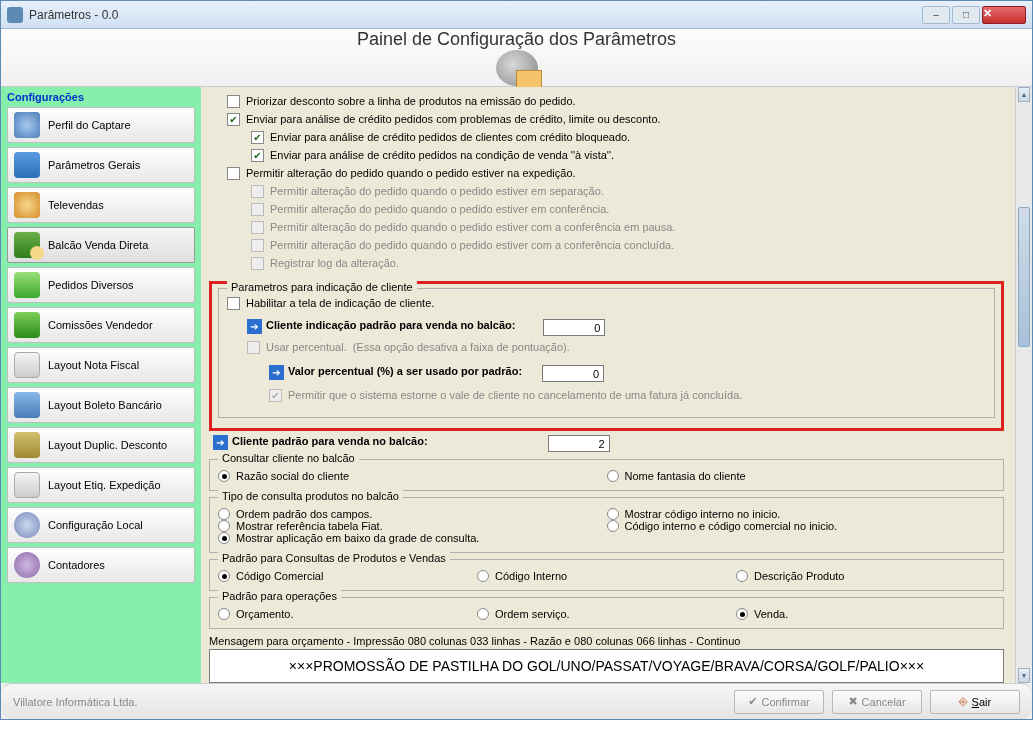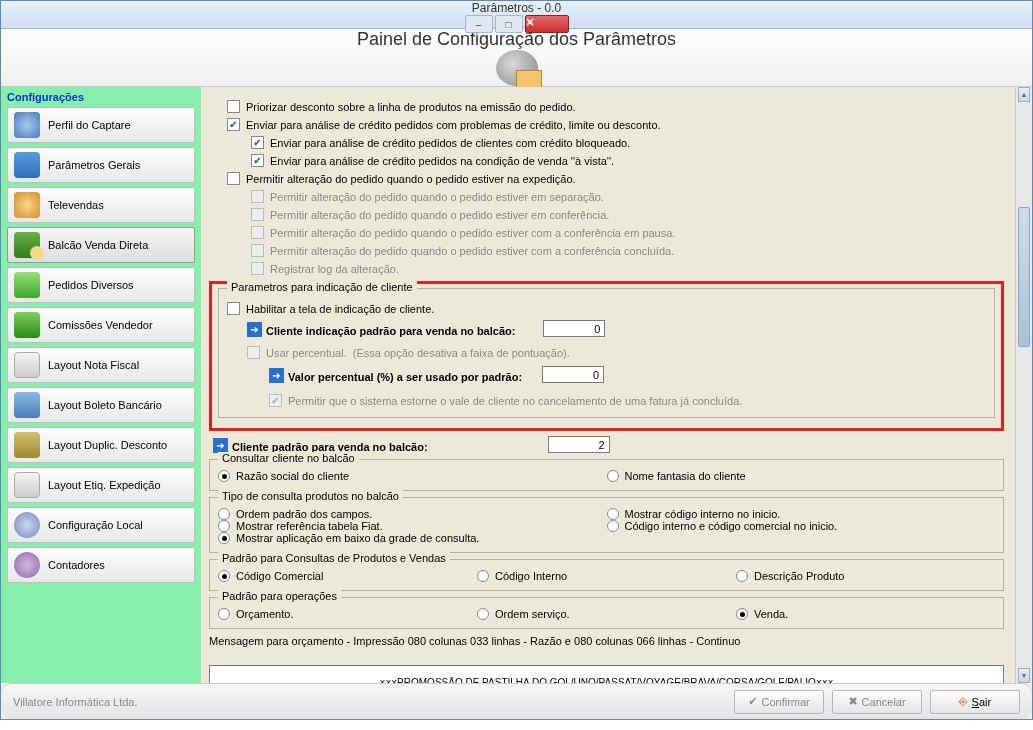--- a/index.html
+++ b/index.html
@@ -1,18 +1,18 @@
 <!DOCTYPE html>
 <html><head>
 <meta charset="utf-8">
 <style>
   * { box-sizing: border-box; margin: 0; padding: 0; }
   body { font-family: Tahoma, Arial, sans-serif; font-size: 11px; background: #fff; color: #000; width: 1033px; }
   .window { width: 1033px; border: 1px solid #5b8ab3; background: #f0f0f0; }
-  .titlebar { height: 28px; background: linear-gradient(#e8f0fa, #cfe0f2); display: flex; align-items: center; padding: 0 6px; border-bottom: 1px solid #a0b8d0; position: relative; flex-direction: column; }
+  .titlebar { height: 28px; background: linear-gradient(#e8f0fa, #cfe0f2); display: flex; align-items: center; padding: 0 6px; border-bottom: 1px solid #a0b8d0; position: relative; }
   .titlebar-icon { width: 16px; height: 16px; background: #5b8ab3; border-radius: 3px; margin-right: 6px; }
   .titlebar-text { flex: 1; color: #333; font-size: 12px; }
   .win-btns { display: flex; gap: 2px; }
   .win-btn { width: 28px; height: 18px; background: #e0e8f0; border: 1px solid #a0b8d0; border-radius: 2px; display:flex;align-items:center;justify-content:center; font-size:10px; color:#444;}
   .win-close { width: 44px; background: linear-gradient(#e56a6a,#c83030); border:1px solid #88202a; color:#fff; font-weight:bold; border-radius:2px;}
   .panel-header { height: 58px; background: linear-gradient(#fdfdfd,#f0f0f0); border-bottom: 1px solid #ccc; display:flex; align-items:center; padding:0 14px;flex-direction:column; }
   .panel-title { font-size: 18px; color:#333; flex:1; }
   .gear-icon { width: 42px; height: 42px; background: radial-gradient(circle at 40% 40%, #d8d8d8, #888); border-radius: 50%; position:relative; }
   .gear-icon::after{content:"";position:absolute;right:-4px;bottom:-2px;width:24px;height:16px;background:#f4c36a;border:1px solid #b9883a;}
   .body { display:flex; background:#86efac; }
@@ -31,42 +31,42 @@
   .ic6{background:linear-gradient(#f5f5f5,#ccc);border:1px solid #aaa;} 
   .ic7{background:linear-gradient(#88b8e8,#4a7db8);} 
   .ic8{background:linear-gradient(#d0c070,#a08830);} 
   .ic9{background:linear-gradient(#f5f5f5,#ccc);border:1px solid #aaa;} 
   .ic10{background:radial-gradient(circle,#c8d8f0,#7a88b8);border-radius:50%;} 
   .ic11{background:radial-gradient(circle,#d0b8e0,#8a6aa8);border-radius:50%;} 
   .content { flex:1; background:#ece9d8; padding:8px 10px 0 6px; position:relative; height: 596px; overflow:hidden; }
   .scrollbar { position:absolute; right:0; top:0; width:17px; height:100%; background:#e8e8e8; border-left:1px solid #ccc;}
   .scroll-thumb{ position:absolute; top:120px; left:2px; right:2px; height:140px; background:linear-gradient(#d0dce8,#a8c0d8); border:1px solid #8aa8c0; border-radius:2px;}
   .scroll-arrow{position:absolute;left:2px;right:2px;height:15px;background:linear-gradient(#e8eef6,#c8d6e4);border:1px solid #9ab0c6;display:flex;align-items:center;justify-content:center;font-size:8px;color:#4a6a8a;}
-  .row { display:flex; align-items:flex-end; min-height:18px; }
+  .row { display:flex; align-items:flex-start; min-height:18px; }
   .chk { width:13px; height:13px; border:1px solid #888; background:#fff; display:inline-flex; align-items:center; justify-content:center; font-size:10px; color:#1a6a1a; margin-right:6px; flex-shrink:0;}
   .chk.disabled{border-color:#bbb;background:#eee;color:#aaa;}
   .lbl { white-space:nowrap; }
   .lbl.disabled{ color:#888; }
   .indent1{ padding-left:20px;}
   .indent2{ padding-left:44px;}
   .groupbox { border:1px solid #b0b0b0; margin:6px 18px 6px 2px; padding:10px 8px 8px 8px; position:relative;}
   .groupbox-title { position:absolute; top:-8px; left:8px; background:#ece9d8; padding:0 4px;}
   .redbox { border:3px solid #e02020; padding:4px 6px 10px 6px; margin:6px 18px 4px 2px;}
   .arrow-icon { width:15px;height:15px;background:#2a6ed0;display:inline-flex;align-items:center;justify-content:center;color:#fff;font-size:10px;margin-right:4px;flex-shrink:0;}
   .bold{font-weight:bold;}
   .numfield{ width:62px; height:17px; border:1px solid #7a7a7a; background:#fff; text-align:right; padding:0 4px; font-family:inherit; font-size:11px;}
   .radio-row{ display:flex; align-items:center; gap:6px;}
   .radio{ width:12px;height:12px;border:1px solid #888;border-radius:50%;background:#fff;display:inline-flex;align-items:center;justify-content:center;flex-shrink:0;}
   .radio .dot{width:5px;height:5px;border-radius:50%;background:#000;}
   .footer { height:36px; background:linear-gradient(#f6f6f6,#e4e4e4); border-top:1px solid #ccc; display:flex; align-items:center; padding:0 12px; gap:8px;border-radius:11px;}
   .footer-brand{ flex:1; color:#888; }
   .foot-btn{ height:24px; width:90px; background:linear-gradient(#fdfdfd,#e6e6e6); border:1px solid #b8b8b8; border-radius:2px; display:flex;align-items:center;justify-content:center;gap:4px;color:#888;font-size:11px;}
   .foot-btn.active{color:#000;}
   .msg-row{ margin:4px 18px 2px 2px;}
-  .msg-input{ width: calc(100% - 20px); margin:16px 18px 0 2px; height:18px; border:1px solid #7a7a7a; background:#fff; text-align:center; font-family:inherit; font-size:10px; padding:16px 4px;}
+  .msg-input{ width: calc(100% - 20px); margin:0 18px 0 2px; height:18px; border:1px solid #7a7a7a; background:#fff; text-align:center; font-family:inherit; font-size:14px; padding:16px 4px;}
   .cols2 { display:flex;text-align:right; }
   .col { flex:1; }
   .u { text-decoration: underline; }
 </style>
 </head>
 <body>
 
 <div class="window">
   <div class="titlebar">
     <span class="titlebar-icon"></span>

